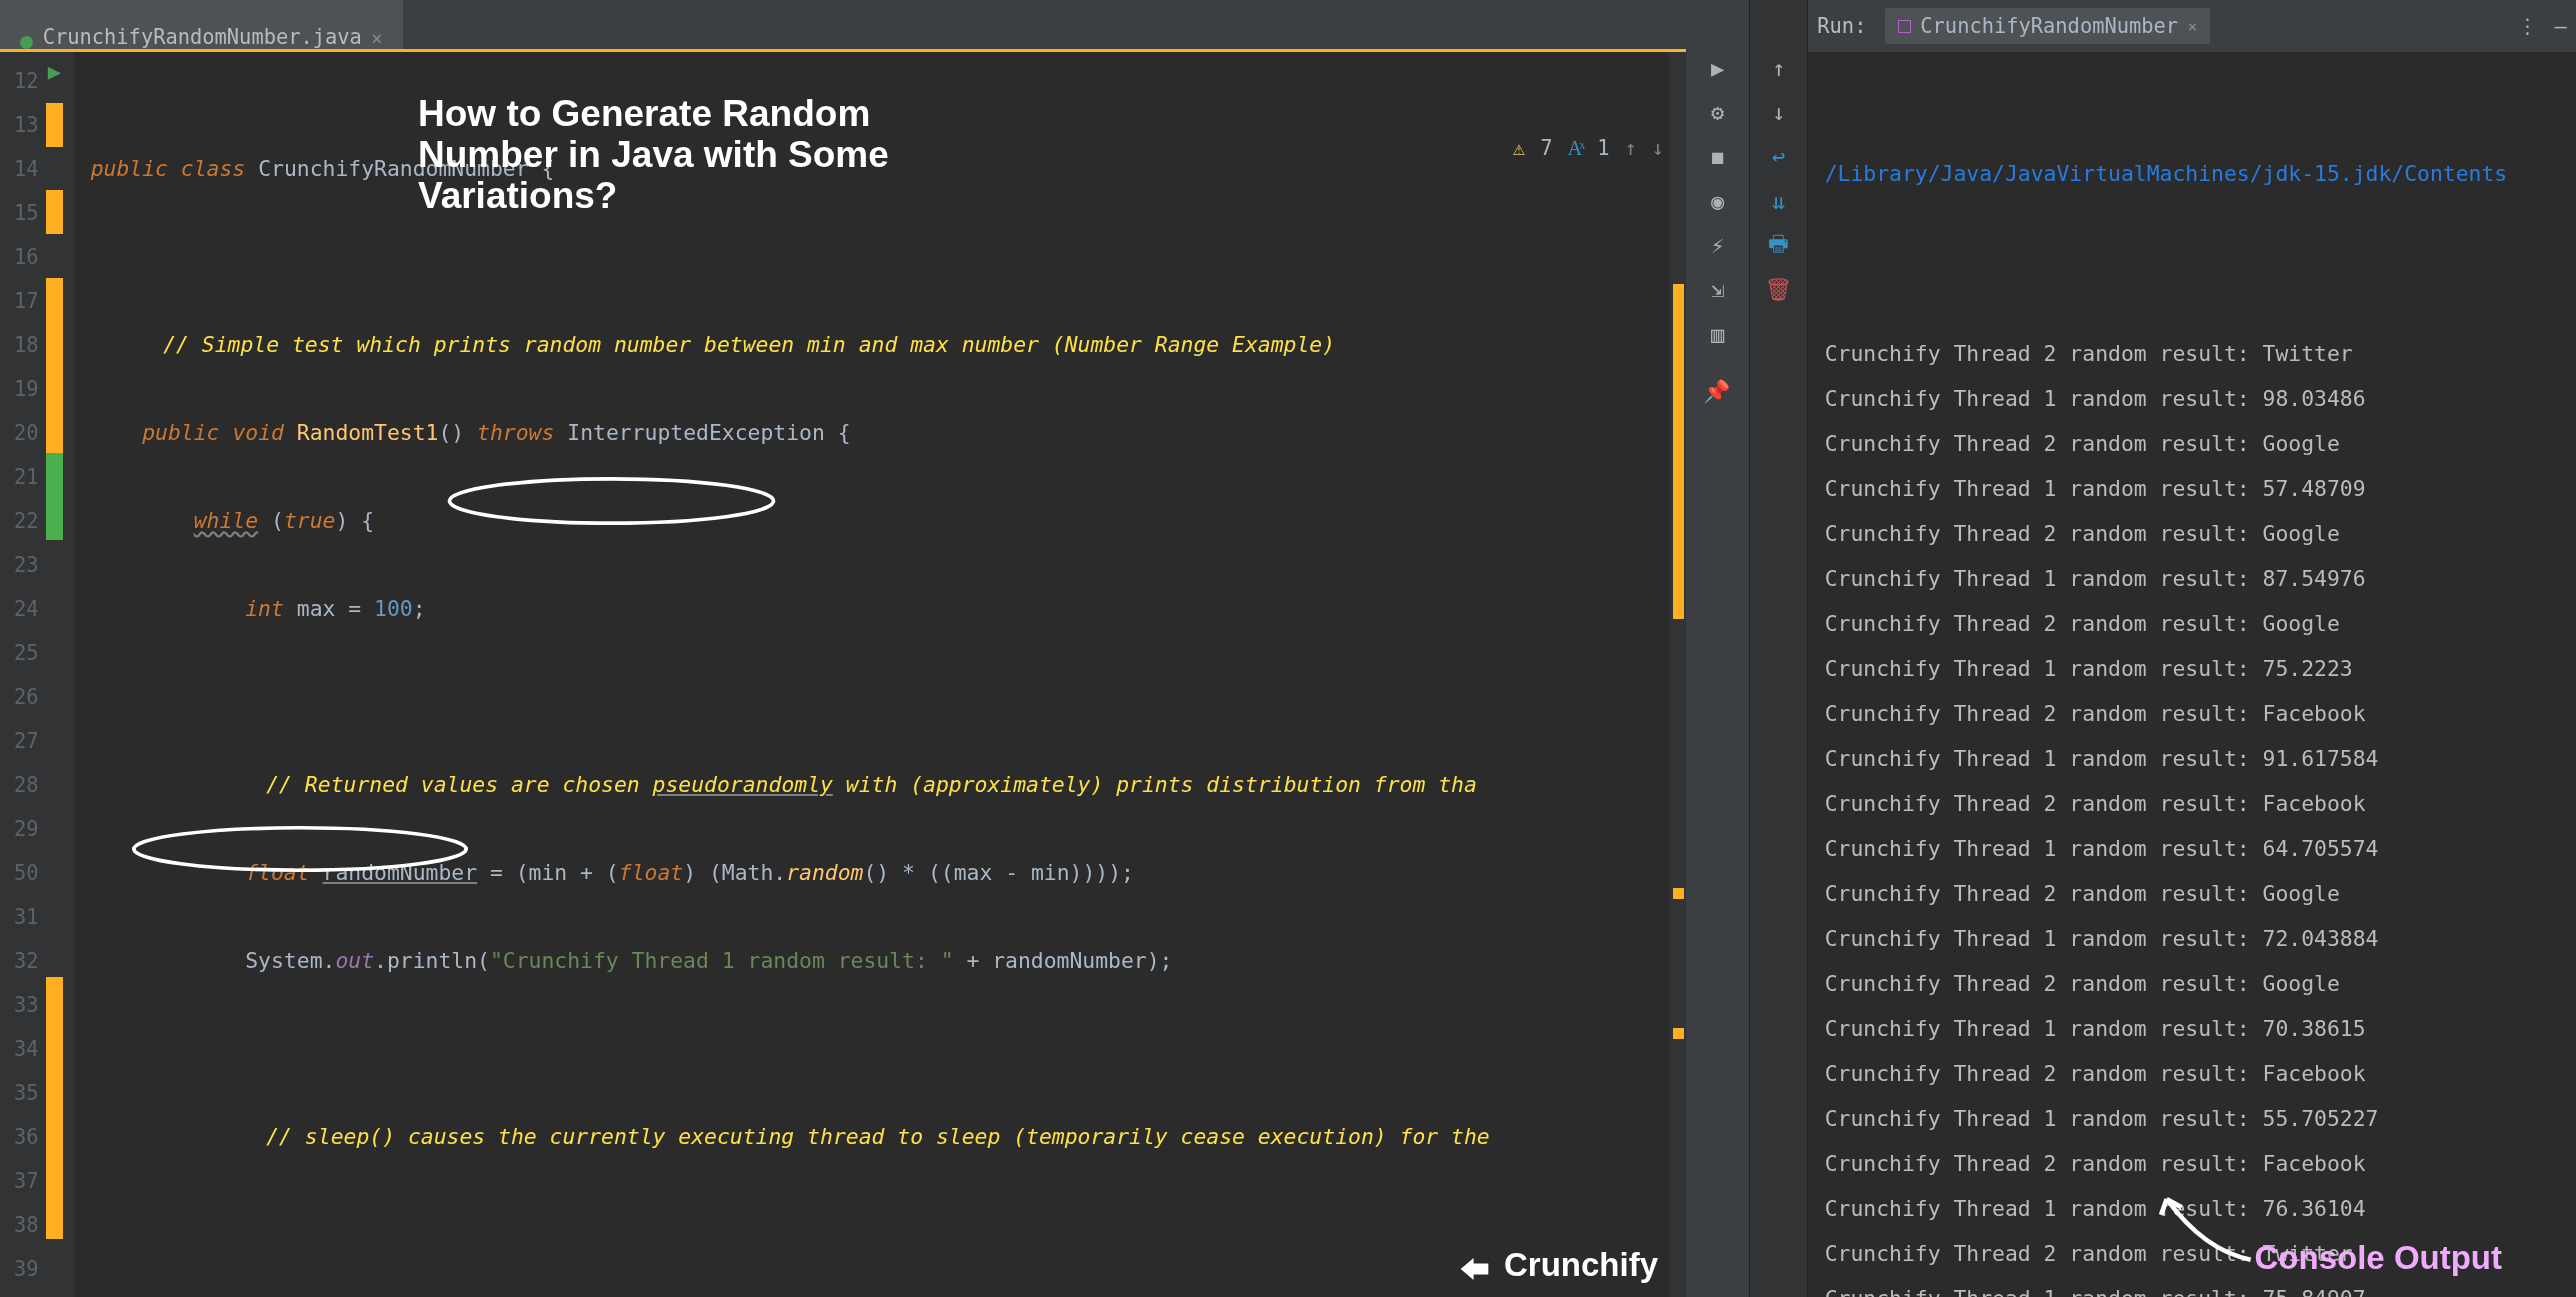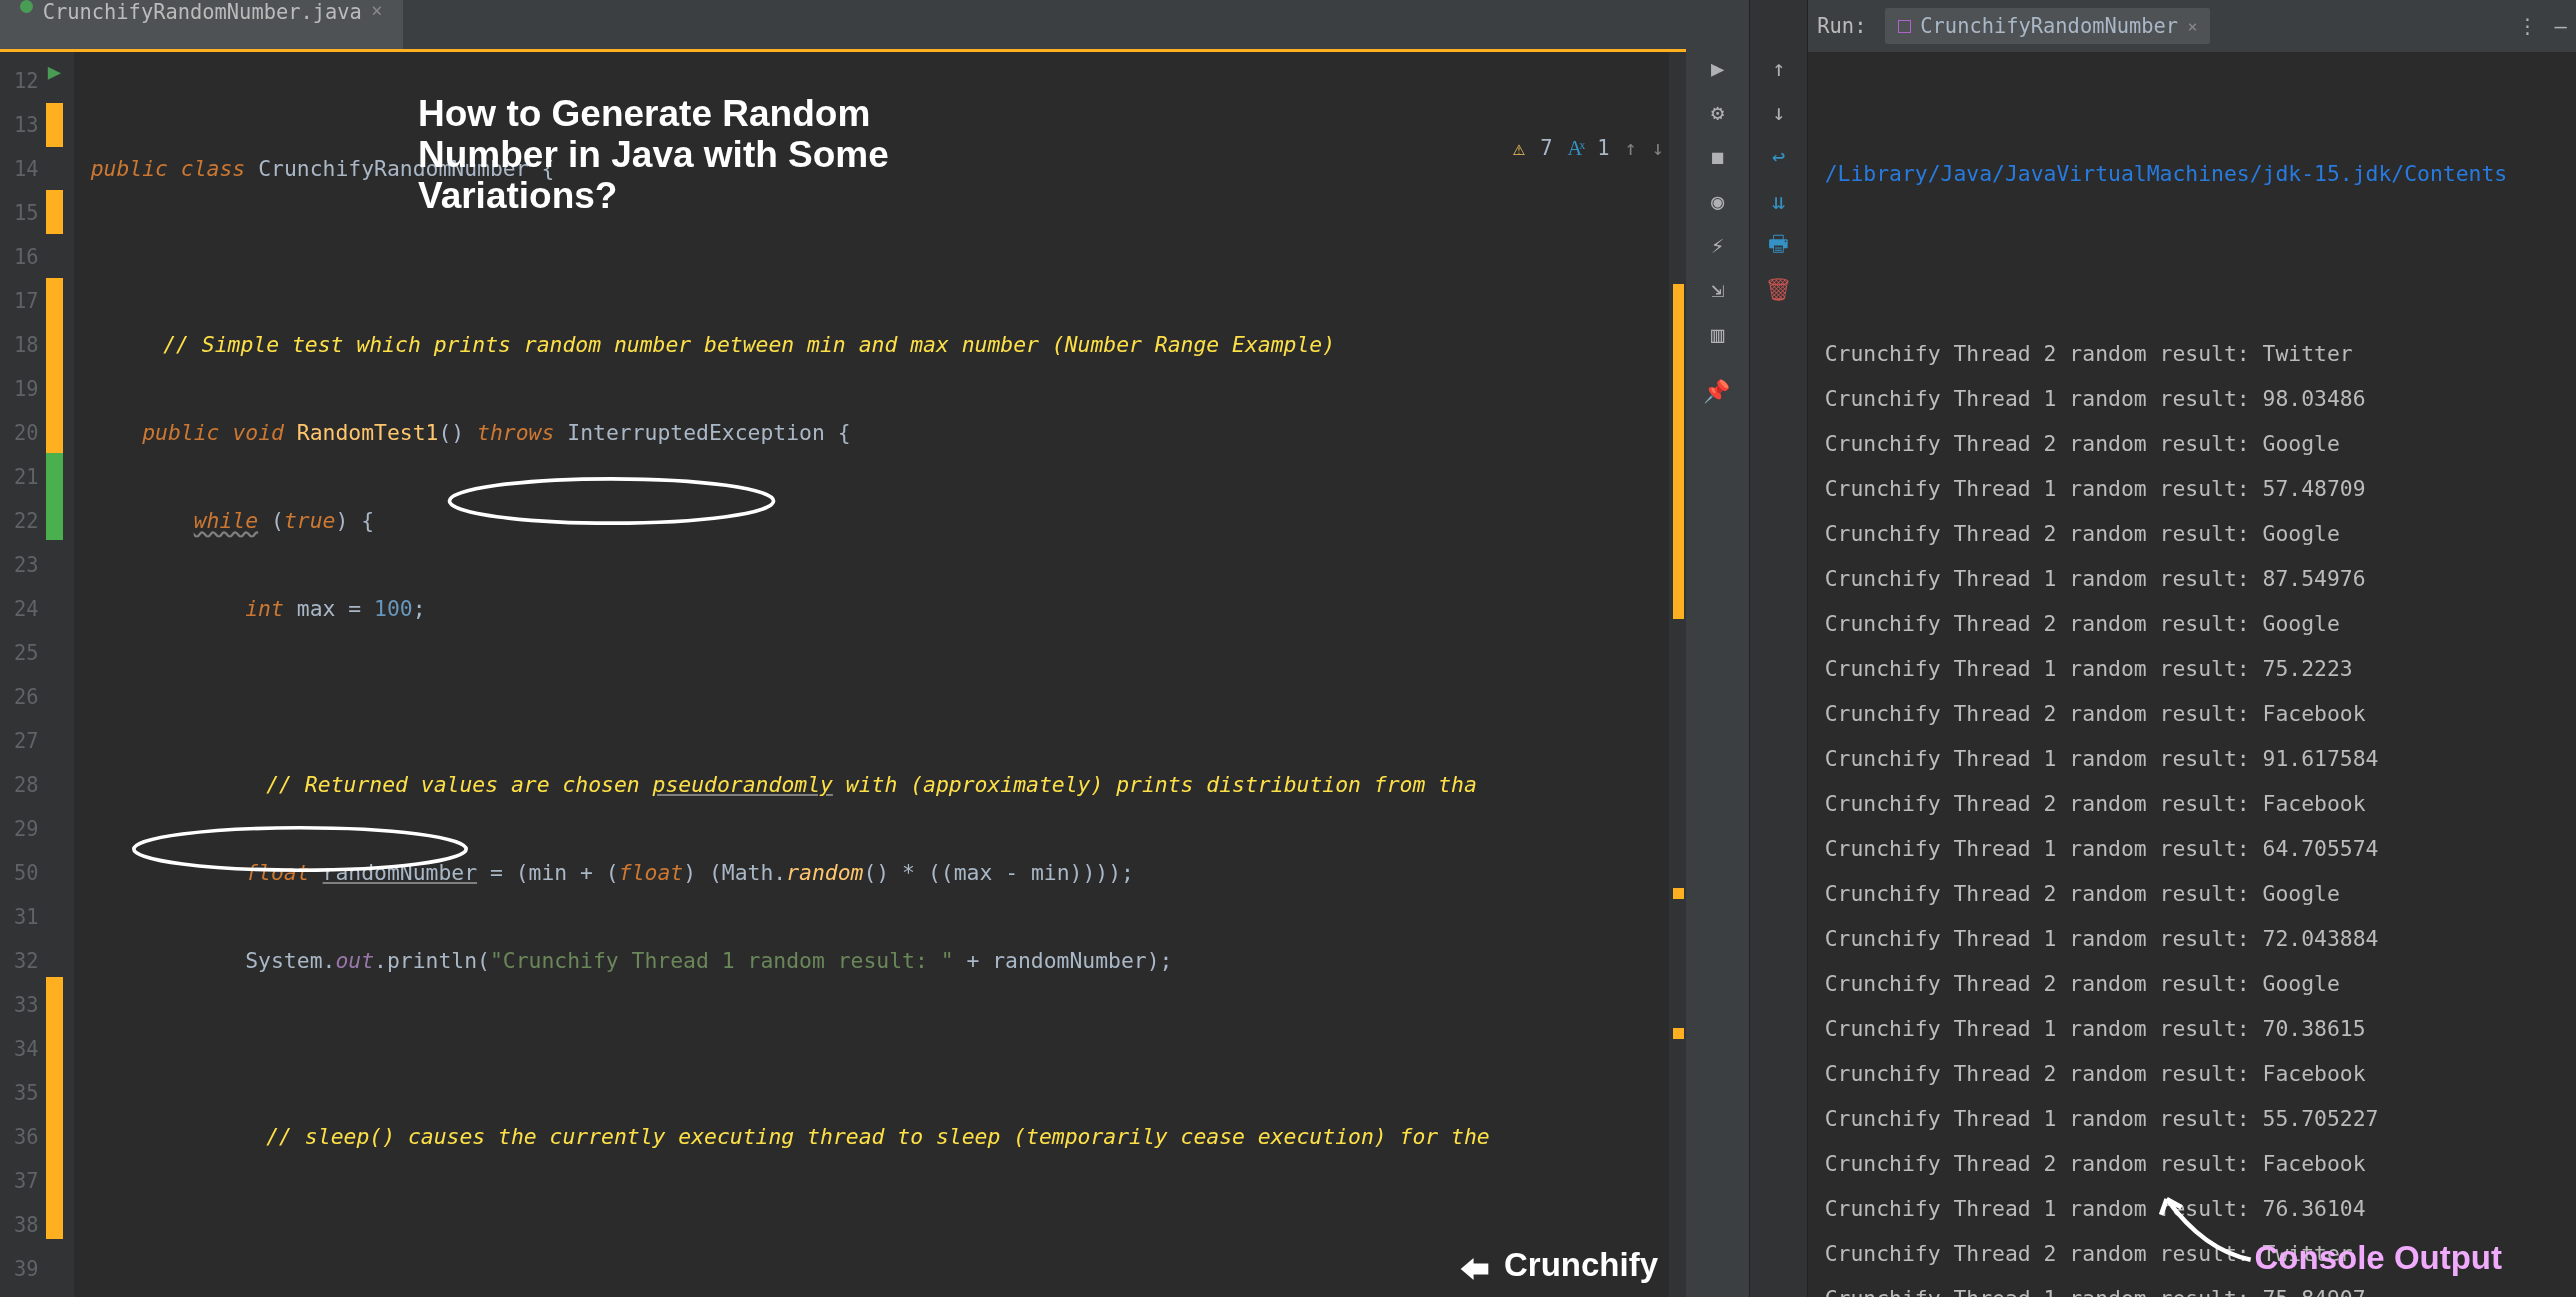--- a/index.html
+++ b/index.html
@@ -1,21 +1,21 @@
 <!DOCTYPE html>
 <html><head>
 <meta charset="utf-8">
 <style>
 * { margin:0; padding:0; box-sizing:border-box; }
 html,body { width:100%; height:100%; background:#2b2b2b; color:#a9b7c6; font-family:Menlo,Consolas,monospace; font-size:22px; overflow:hidden; }
 .app { display:flex; flex-direction:column; width:2576px; height:1297px; }
 .top { display:flex; height:100%; }
 .editor-col { flex:1; display:flex; flex-direction:column; position:relative; min-width:0; }
 .tabbar { display:flex; align-items:center; background:#3c3f41; height:52px; border-bottom:3.7px solid #ffb020; }
-.tab { display:flex; align-items:flex-start; gap:9.3px; padding:0 20.4px; height:100%; background:#4e5254; color:#bbb; font-size:20.4px; }
+.tab { display:flex; align-items:flex-end; gap:9.3px; padding:0 20.4px; height:100%; background:#4e5254; color:#bbb; font-size:20.4px; }
 .tab .dot { width:13px; height:13px; border-radius:50%; background:#499c54; display:inline-block; }
 .tab .close { font-size:18.6px; color:#888; cursor:pointer; }
 .editor-body { flex:1; display:flex; position:relative; background:#2b2b2b; overflow:hidden; }
 .gutter { width:46px; background:#313335; text-align:right; padding:7.4px 7.4px 0 0; color:#606366; font-size:20.4px; line-height:44px; user-select:none; }
 .marks { width:28px; background:#313335; position:relative; }
 .marks .m { position:absolute; left:0; width:16.7px; height:44px; }
 .code { flex:1; padding:7.4px 0 0 16.7px; font-size:21.4px; line-height:44px; white-space:pre; position:relative; overflow:hidden; }
 .kw { color:#cc7832; font-style:italic; }
 .fn { color:#ffc66d; }
 .cm { color:#fde047; font-style:italic;margin-left:21px; }

